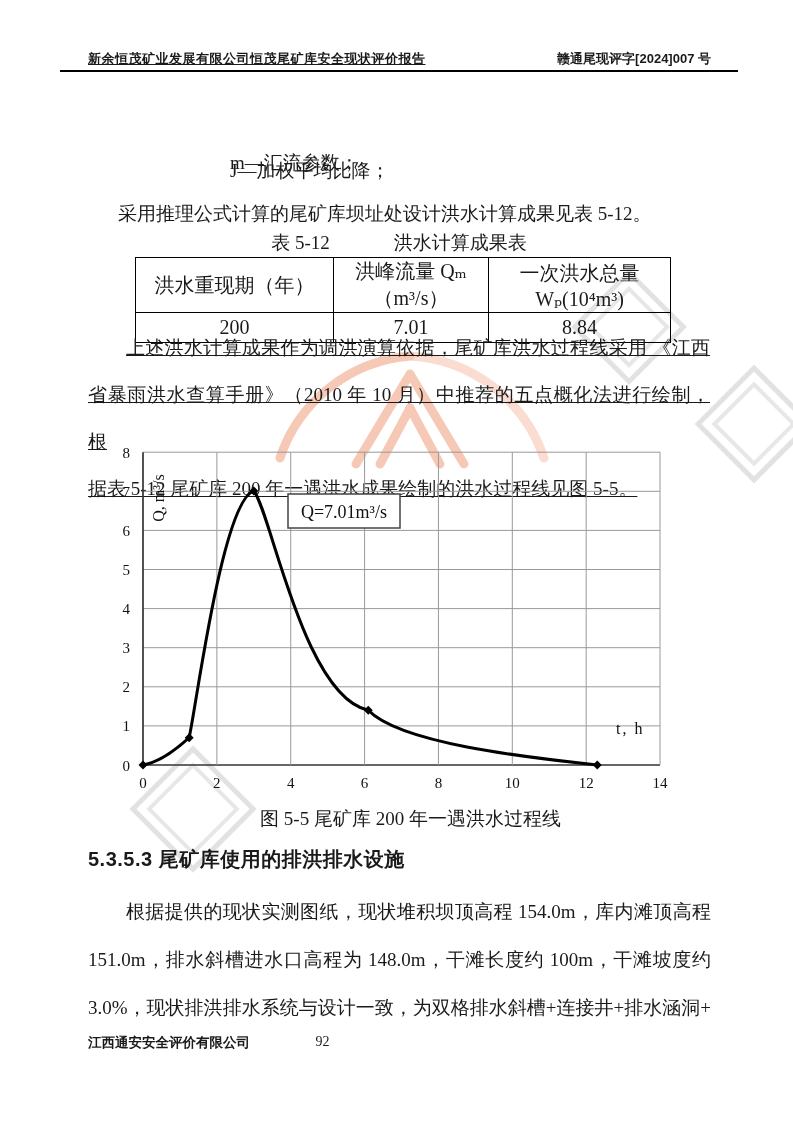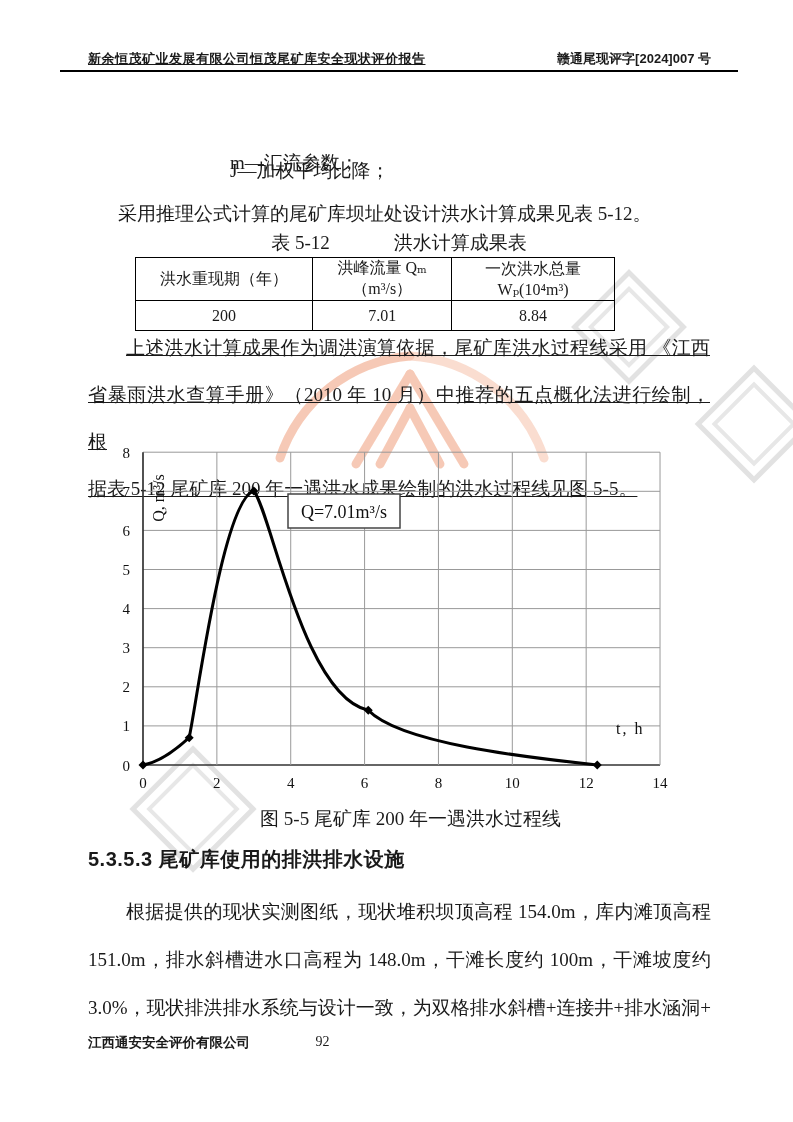--- a/index.html
+++ b/index.html
@@ -19,22 +19,22 @@
   .def-line{position:absolute;left:230px;font-size:19px;}
   .p1{position:absolute;left:118px;top:180px;font-size:19px;margin-top:21px;}
   .para{position:absolute;font-size:19px;line-height:47px;}
   .para .ln{text-align:justify;text-align-last:justify;}
   .para .ln.last{text-align:left;text-align-last:left;}
   .para .ln.indent{text-indent:38px;}
 
   
   .tbl-caption{position:absolute;left:88px;top:230px;width:622px;display:flex;
                justify-content:center;gap:64px;font-size:19px;}
-  table.flood{position:absolute;left:135px;top:257px;width:480px;border-collapse:collapse;
-              font-size:16px;table-layout:fixed;}
+  table.flood{position:absolute;left:135px;top:257px;width:536px;border-collapse:collapse;
+              font-size:20px;table-layout:fixed;}
   table.flood th,table.flood td{border:1.6px solid #000;text-align:center;font-weight:normal;
               padding:0;height:32px;}
   table.flood td{height:29px;}
   table.flood .c1{width:37%;} table.flood .c2{width:29%;} table.flood .c3{width:34%;}
 
   
   .chart-wrap{position:absolute;left:103px;top:446px;width:570px;height:352px;}
   .fig-caption{position:absolute;left:0;top:806px;width:793px;text-align:center;font-size:19px;margin-left:14px;}
 
   .sec-heading{position:absolute;left:88px;top:846px;font-family:"Liberation Sans","DejaVu Sans",sans-serif;

